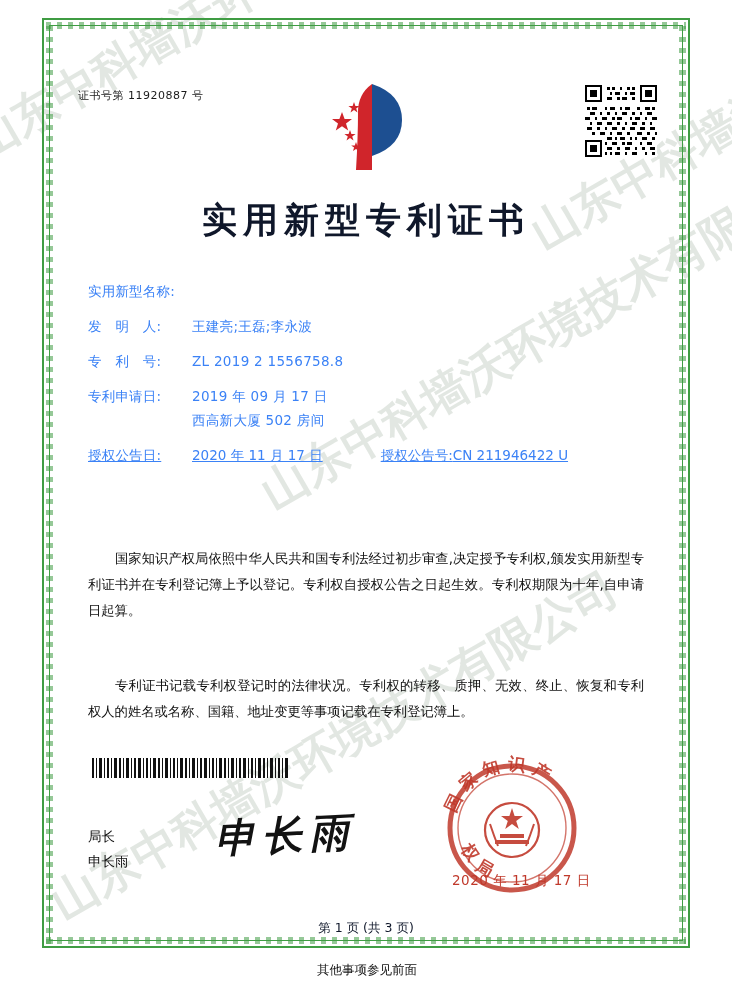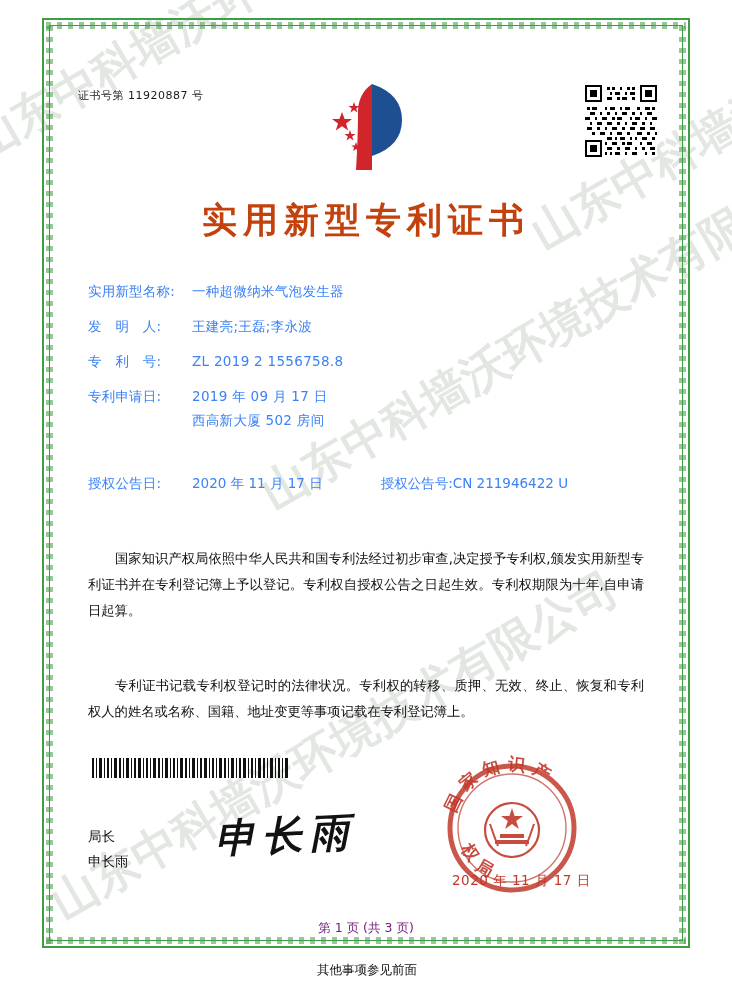--- a/index.html
+++ b/index.html
@@ -97,21 +97,21 @@
 
   .title {
     position: absolute;
     left: 0;
     right: 0;
     top: 197px;
     text-align: center;
     font-size: 35px;
     font-weight: 700;
     letter-spacing: 6px;
-    color: #c2410c;
+    color: #0f172a;
     font-family: "DejaVu Serif", serif;
   }
 
   
   .fields {
     position: absolute;
     left: 88px;
     top: 283px;
     width: 560px;
     font-size: 13.5px;
@@ -134,25 +134,25 @@
   }
   .row .val2 {
     flex: none;
   }
   .subline {
     margin: -11px 0 17px 104px;
     letter-spacing: .3px;
   }
   .row.two {
     justify-content: flex-start;
+    text-decoration: underline;
   }
   .inline-lbl {
     margin-left: 58px;
     white-space: nowrap;
-    margin-top: 28px;
   }
 
   
   .para {
     position: absolute;
     left: 88px;
     width: 556px;
     font-size: 13.3px;
     line-height: 26px;
     color: #101010;
@@ -211,21 +211,21 @@
   }
 
   
   .page-no {
     position: absolute;
     left: 0;
     right: 0;
     top: 920px;
     text-align: center;
     font-size: 12.5px;
-    color: #701a75;
+    color: #0f172a;
     z-index: 4;
   }
   .footnote {
     position: absolute;
     left: 2px;
     right: 0;
     top: 962px;
     text-align: center;
     font-size: 12.5px;
     color: #111;
@@ -374,21 +374,20 @@
       </g>
     </svg>
   </div>
 
   <div class="title">实用新型专利证书</div>
 
   <div class="fields">
 
     <div class="row">
       <div class="lbl">实用新型名称:</div>
-      <div class="val">一种超微纳米气泡发生器</div>
     </div>
 
     <div class="row">
       <div class="lbl">发　明　人:</div>
       <div class="val">王建亮;王磊;李永波</div>
     </div>
 
     <div class="row">
       <div class="lbl">专　利　号:</div>
       <div class="val">ZL 2019 2 1556758.8</div>

